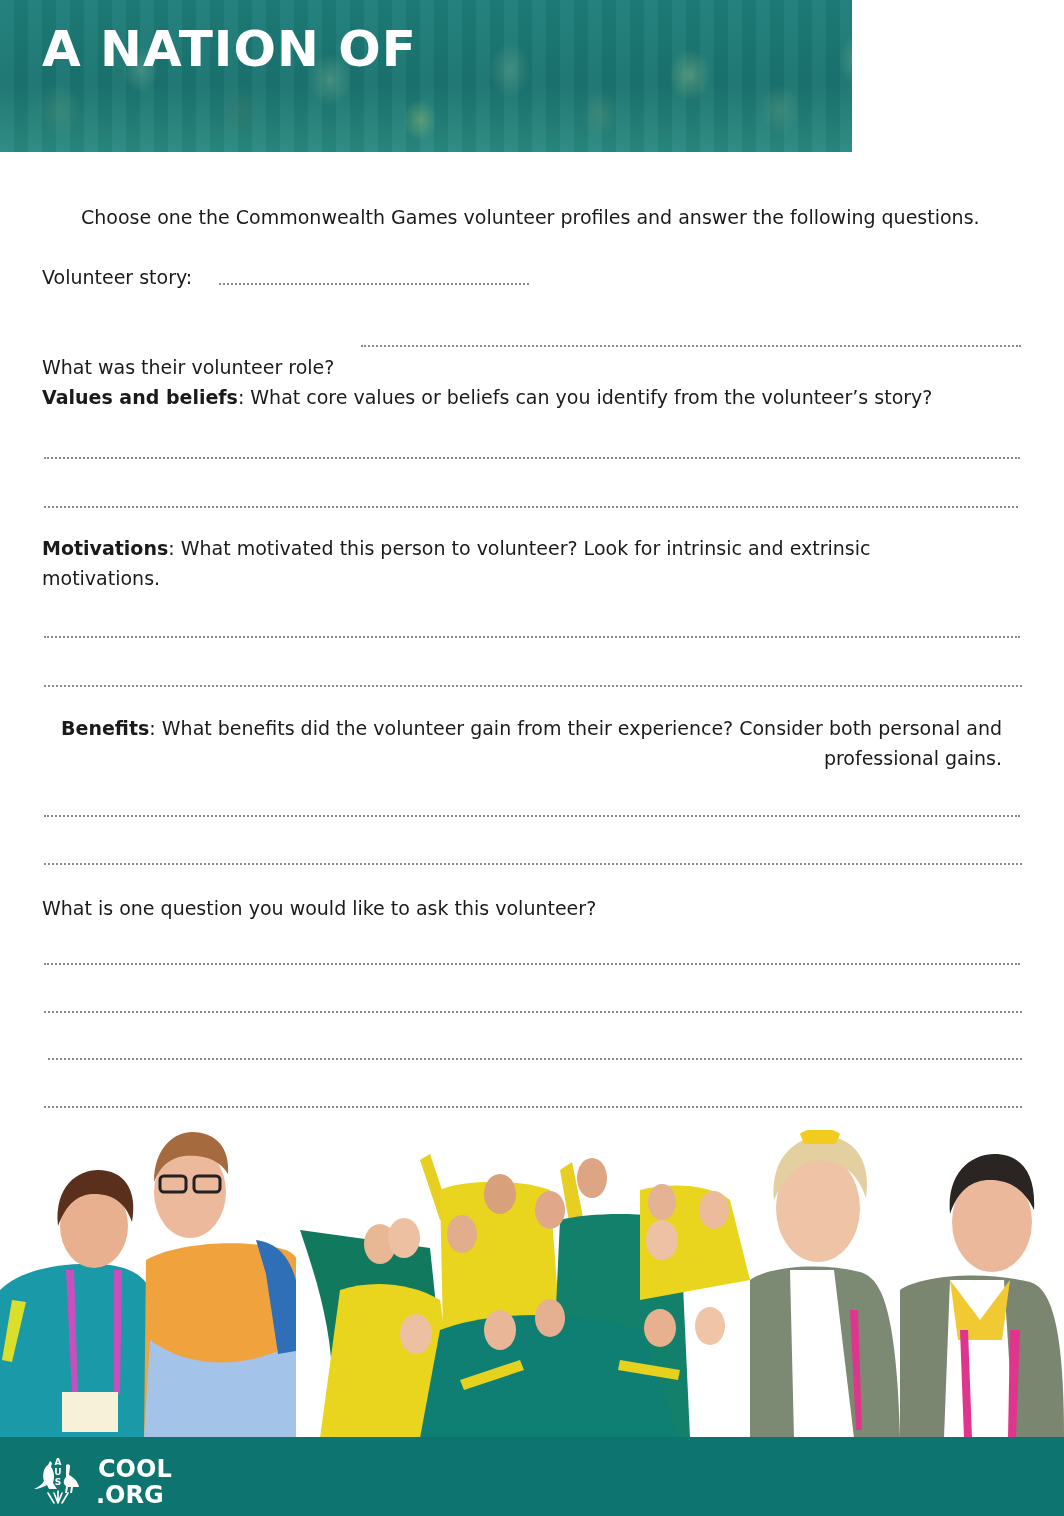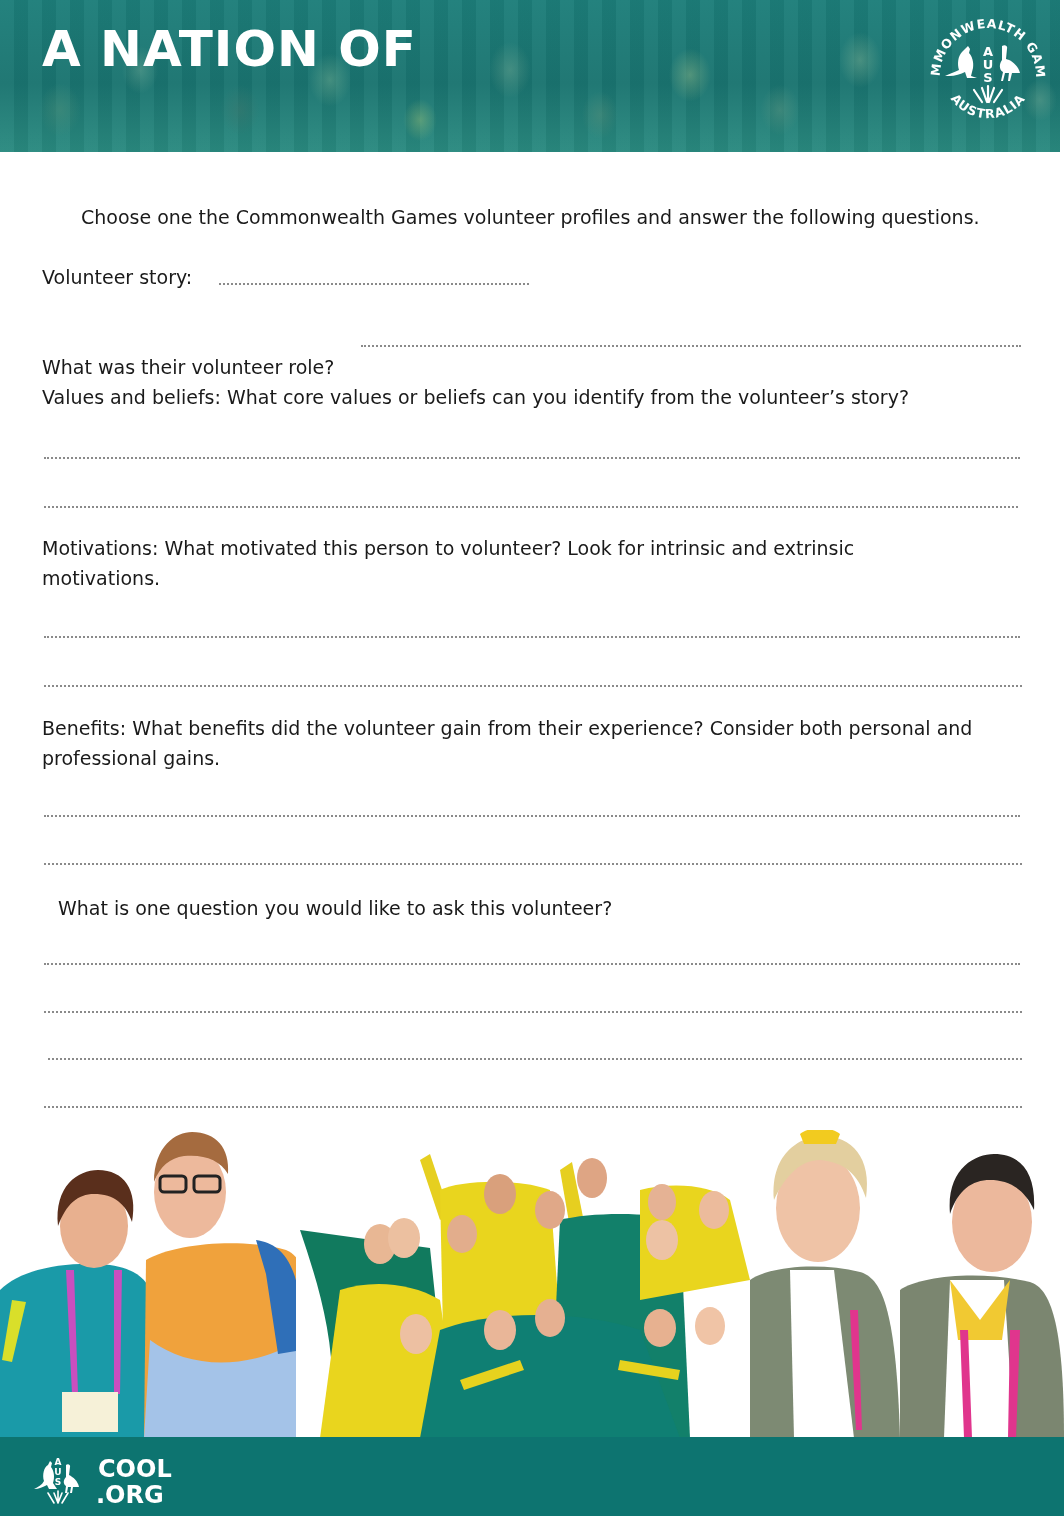--- a/index.html
+++ b/index.html
@@ -1,21 +1,21 @@
 <!DOCTYPE html>
 <html><head>
   <meta charset="utf-8">
   <style>
     * { box-sizing: border-box; margin: 0; padding: 0; }
     html, body { width: 1064px; height: 1516px; background: #ffffff; overflow: hidden; }
     body { position: relative; font-family: "DejaVu Sans", sans-serif; color: #1a1a1a; }
 
     
     .header {
-      position: absolute; left: 0; top: 0; width: 1060px; height: 152px;
+      position: absolute; left: 0; top: 0; width: 852px; height: 152px;
       background: linear-gradient(180deg, #1d7e7a 0%, #1a7470 55%, #2a8a80 100%);
       overflow: hidden;
     }
     .header .crowd {
       position: absolute; inset: 0;
       background:
         radial-gradient(ellipse 30px 38px at 60px 110px, rgba(70,140,120,0.55), transparent 70%),
         radial-gradient(ellipse 26px 34px at 140px 70px, rgba(110,170,150,0.45), transparent 70%),
         radial-gradient(ellipse 28px 36px at 240px 110px, rgba(60,120,110,0.5), transparent 70%),
         radial-gradient(ellipse 30px 38px at 330px 80px, rgba(120,180,150,0.45), transparent 70%),
@@ -39,21 +39,21 @@
     .cga-logo {
       position: absolute; left: 922px; top: 6px; width: 132px; height: 132px;
     }
     .line-text {
       position: absolute; left: 42px; font-size: 19px; line-height: 30px; color: #1a1a1a;
       white-space: nowrap;
     }
     .para {
       position: absolute; left: 42px; width: 960px; font-size: 19px; line-height: 30px; color: #1a1a1a;
     }
-    .para b { font-weight: normal; }
+    .para b { font-weight: bold; }
     .dots {
       position: absolute; height: 0;
       border-bottom: 2px dotted #8a8a8a;
     }
 
     
     .photos { position: absolute; left: 0; top: 1130px; width: 1064px; height: 308px; overflow: hidden; }
 
     
     .footer {
@@ -113,25 +113,25 @@
   <div class="dots" style="left:361px; top:345px; width:660px;"></div>
 
   <p class="para" style="top:382px;"><b>Values and beliefs</b><span>: What core values or beliefs can you identify from the volunteer’s story?</span></p>
   <div class="dots" style="left:44px; top:457px; width:976px;"></div>
   <div class="dots" style="left:44px; top:506px; width:974px;"></div>
 
   <p class="para" style="top:533px; width:880px;"><b>Motivations</b><span>: What motivated this person to volunteer? Look for intrinsic and extrinsic motivations.</span></p>
   <div class="dots" style="left:44px; top:636px; width:976px;"></div>
   <div class="dots" style="left:44px; top:685px; width:978px;"></div>
 
-  <p class="para" style="top:713px; width:960px;"><b>Benefits</b><span>: What benefits did the volunteer gain from their experience? Consider both personal and professional gains.</span></p>
+  <p class="para" style="top:713px; width:960px;text-align:right;"><b>Benefits</b><span>: What benefits did the volunteer gain from their experience? Consider both personal and professional gains.</span></p>
   <div class="dots" style="left:44px; top:815px; width:976px;"></div>
   <div class="dots" style="left:44px; top:863px; width:978px;"></div>
 
-  <p class="line-text" style="top:893px;margin-left:16px;">What is one question you would like to ask this volunteer?</p>
+  <p class="line-text" style="top:893px;">What is one question you would like to ask this volunteer?</p>
   <div class="dots" style="left:44px; top:963px; width:976px;"></div>
   <div class="dots" style="left:44px; top:1011px; width:978px;"></div>
   <div class="dots" style="left:48px; top:1058px; width:974px;"></div>
   <div class="dots" style="left:44px; top:1106px; width:978px;"></div>
 </main>
 
 <section class="photos">
   <svg width="1064" height="308" viewBox="0 0 1064 308">
 
     <g>

